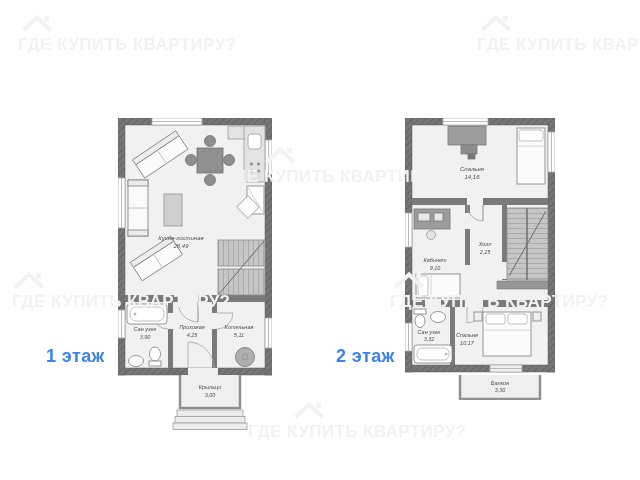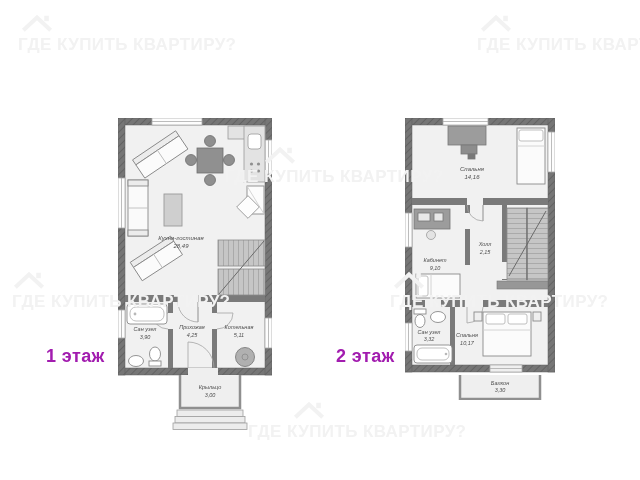--- a/index.html
+++ b/index.html
@@ -7,21 +7,21 @@
   .canvas{position:relative;width:640px;height:480px;background:#fff;overflow:hidden;}
   
   .wm{position:absolute;z-index:6;pointer-events:none;}
   .wm-house{display:block;}
   .wm-text{font-weight:bold;font-size:17px;color:#f2f2f2;letter-spacing:.4px;white-space:nowrap;margin-top:2px;}
   
   .plan{position:absolute;z-index:2;}
   .plan text{font:italic 6px "Liberation Sans",sans-serif;fill:#4f4f4f;text-anchor:middle;}
   .plan text.sm{font-size:5.5px;}
   
-  .floor-label{position:absolute;z-index:3;font-size:18px;font-weight:600;color:#a21caf;letter-spacing:.4px;}
+  .floor-label{position:absolute;z-index:3;font-size:18px;font-weight:600;color:#3b82f6;letter-spacing:.4px;}
 </style>
 </head>
 <body>
 
 <div class="canvas">
 
   <svg class="plan" style="left:118px;top:118px" width="154" height="312" viewBox="0 0 154 312">
     <defs>
       <pattern id="hatchA" patternUnits="userSpaceOnUse" width="5" height="5" patternTransform="rotate(45)">
         <rect width="5" height="5" fill="#767676"></rect>

